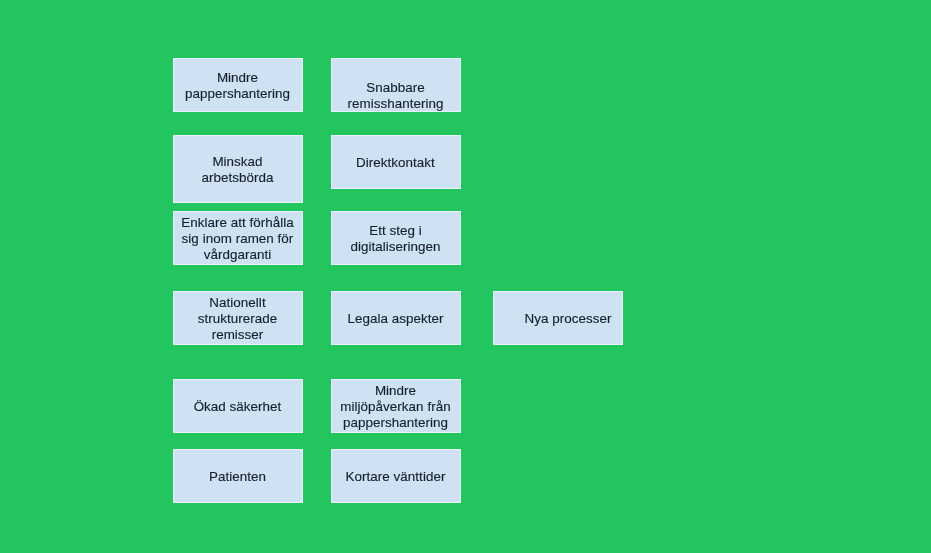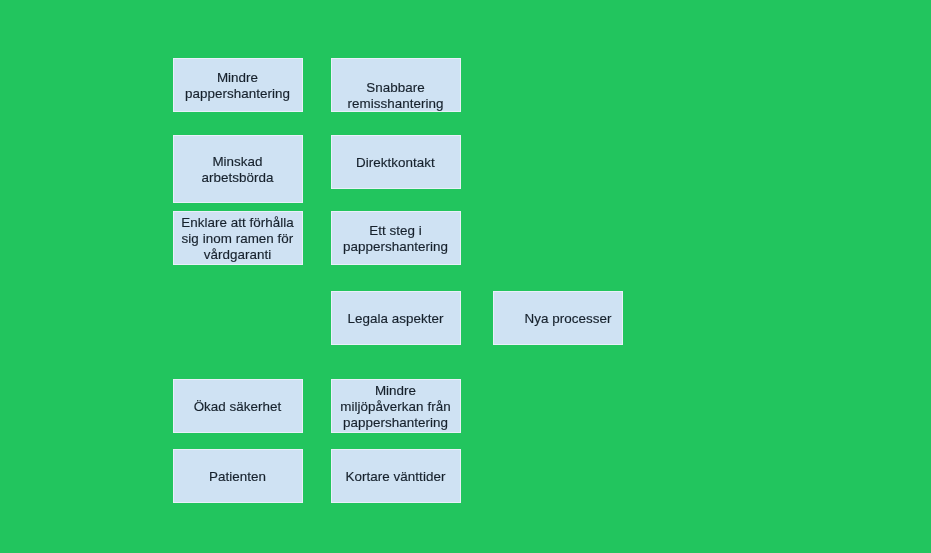--- a/index.html
+++ b/index.html
@@ -83,23 +83,28 @@
   </div>
 
   <div class="node col-1 row-3" style="left: 172.5px; top: 211px; width: 130px; height: 54px; background: rgb(207, 226, 243); border-color: rgb(233, 240, 249); color: rgb(22, 33, 44);">
     <span class="label">Enklare att förhålla
 sig inom ramen för
 vårdgaranti</span>
   </div>
 
   <div class="node col-2 row-3" style="left: 330.5px; top: 211px; width: 130px; height: 54px; background: rgb(207, 226, 243); border-color: rgb(233, 240, 249); color: rgb(22, 33, 44);">
     <span class="label">Ett steg i
-pappershantering</span>
+digitaliseringen</span>
   </div>
 
+  <div class="node col-1 row-4" style="left: 172.5px; top: 291px; width: 130px; height: 54px; background: rgb(207, 226, 243); border-color: rgb(233, 240, 249); color: rgb(22, 33, 44);">
+    <span class="label">Nationellt
+strukturerade
+remisser</span>
+  </div>
 
   <div class="node col-2 row-4" style="left: 330.5px; top: 291px; width: 130px; height: 54px; background: rgb(207, 226, 243); border-color: rgb(233, 240, 249); color: rgb(22, 33, 44);">
     <span class="label">Legala aspekter</span>
   </div>
 
   <div class="node col-3 row-4" style="left: 493px; top: 291px; width: 130px; height: 54px; background: rgb(207, 226, 243); border-color: rgb(233, 240, 249); color: rgb(22, 33, 44);">
     <span class="label">Nya processer</span>
   </div>
 
   <div class="node col-1 row-5" style="left: 172.5px; top: 379px; width: 130px; height: 54px; background: rgb(207, 226, 243); border-color: rgb(233, 240, 249); color: rgb(22, 33, 44);">

